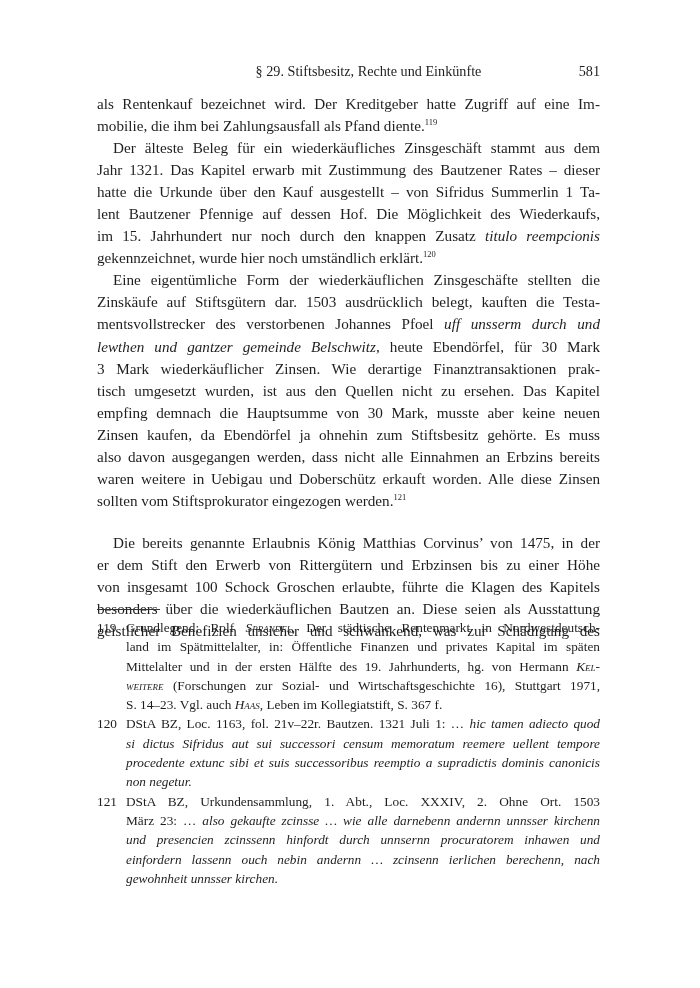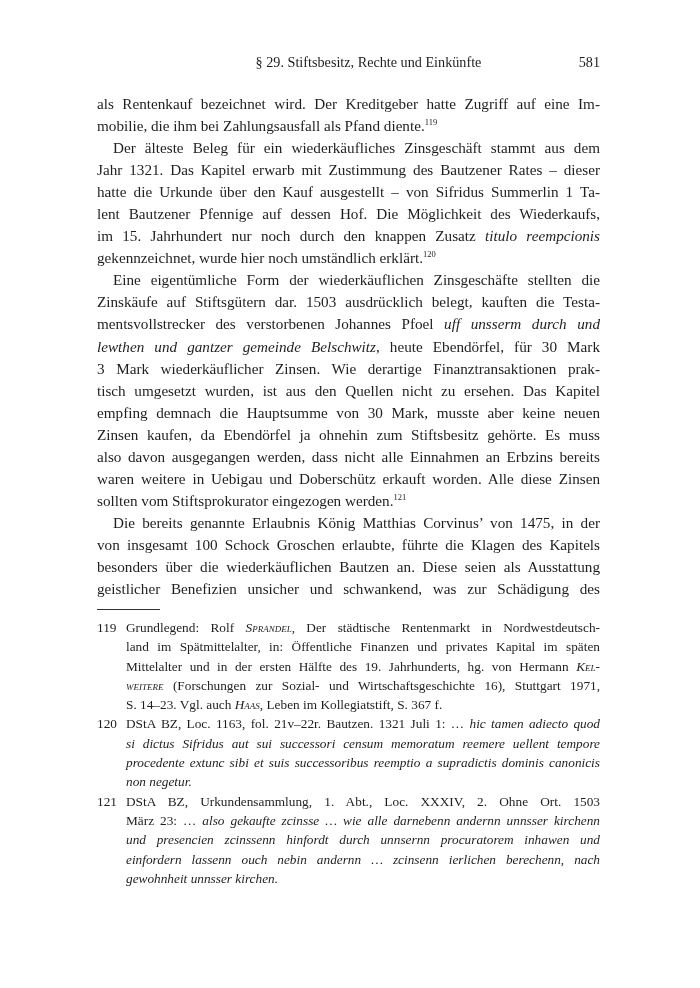--- a/index.html
+++ b/index.html
@@ -1,19 +1,19 @@
 <!DOCTYPE html>
 <html><head>
 <meta charset="utf-8">
 <style>
   html, body { margin: 0; padding: 0; background: #ffffff; }
   body { width: 700px; height: 988px; position: relative; overflow: hidden;
          font-family: "Liberation Serif", "DejaVu Serif", serif; color: #1e1e1e; }
   .page { position: absolute; left: 97px; top: 0; width: 503px; }
-  .running-head { position: absolute; top: 54px; left: 0; width: 503px; height: 20px;
+  .running-head { position: absolute; top: 63px; left: 0; width: 503px; height: 20px;
                   font-size: 14.2px; }
   .running-title { position: absolute; left: 0; width: 503px; text-align: center; padding-left: 40px; box-sizing: border-box; }
   .page-number { position: absolute; right: 0; }
   .body-text { position: absolute; top: 93px; left: 0; width: 503px;
                font-size: 15.2px; line-height: 22.05px; text-align: justify; hyphens: manual; }
   .body-text p { margin: 0; text-indent: 0; }
   .line { display: block; text-align: justify; text-align-last: justify; white-space: nowrap; }
   .line.last { text-align-last: left; }
   sup { font-size: 8.5px; vertical-align: 6px; line-height: 0; }
   .rule { position: absolute; top: 609px; left: 0; width: 63px; height: 0; border-top: 1px solid #333; }
@@ -52,21 +52,22 @@
         <span class="line"><em>lewthen und gantzer gemeinde Belschwitz</em><span>, heute Ebendörfel, für 30 Mark</span></span>
         <span class="line"><span>3 Mark wiederkäuflicher Zinsen. Wie derartige Finanztransaktionen prak-</span></span>
         <span class="line"><span>tisch umgesetzt wurden, ist aus den Quellen nicht zu ersehen. Das Kapitel</span></span>
         <span class="line"><span>empfing demnach die Hauptsumme von 30 Mark, musste aber keine neuen</span></span>
         <span class="line"><span>Zinsen kaufen, da Ebendörfel ja ohnehin zum Stiftsbesitz gehörte. Es muss</span></span>
         <span class="line"><span>also davon ausgegangen werden, dass nicht alle Einnahmen an Erbzins bereits</span></span>
         <span class="line"><span>waren weitere in Uebigau und Doberschütz erkauft worden. Alle diese Zinsen</span></span>
         <span class="line last"><span>sollten vom Stiftsprokurator eingezogen werden.</span><sup>121</sup></span>
       </p>
       <p>
-        <span class="line" style="text-indent: 16px;"><span>Die bereits genannte Erlaubnis König Matthias Corvinus’ von 1475, in der</span></span>
+        <span class="line" style="text-indent: 16px; margin-top: 20px;"><span>Die bereits genannte Erlaubnis König Matthias Corvinus’ von 1475, in der</span></span>
+        <span class="line"><span>er dem Stift den Erwerb von Rittergütern und Erbzinsen bis zu einer Höhe</span></span>
         <span class="line"><span>von insgesamt 100 Schock Groschen erlaubte, führte die Klagen des Kapitels</span></span>
         <span class="line"><span>besonders über die wiederkäuflichen Bautzen an. Diese seien als Ausstattung</span></span>
         <span class="line"><span>geistlicher Benefizien unsicher und schwankend, was zur Schädigung des</span></span>
       </p>
     </div>
 
   <div class="rule"></div>
 
   <div class="footnotes" id="footnotes">
       <div class="fn">

